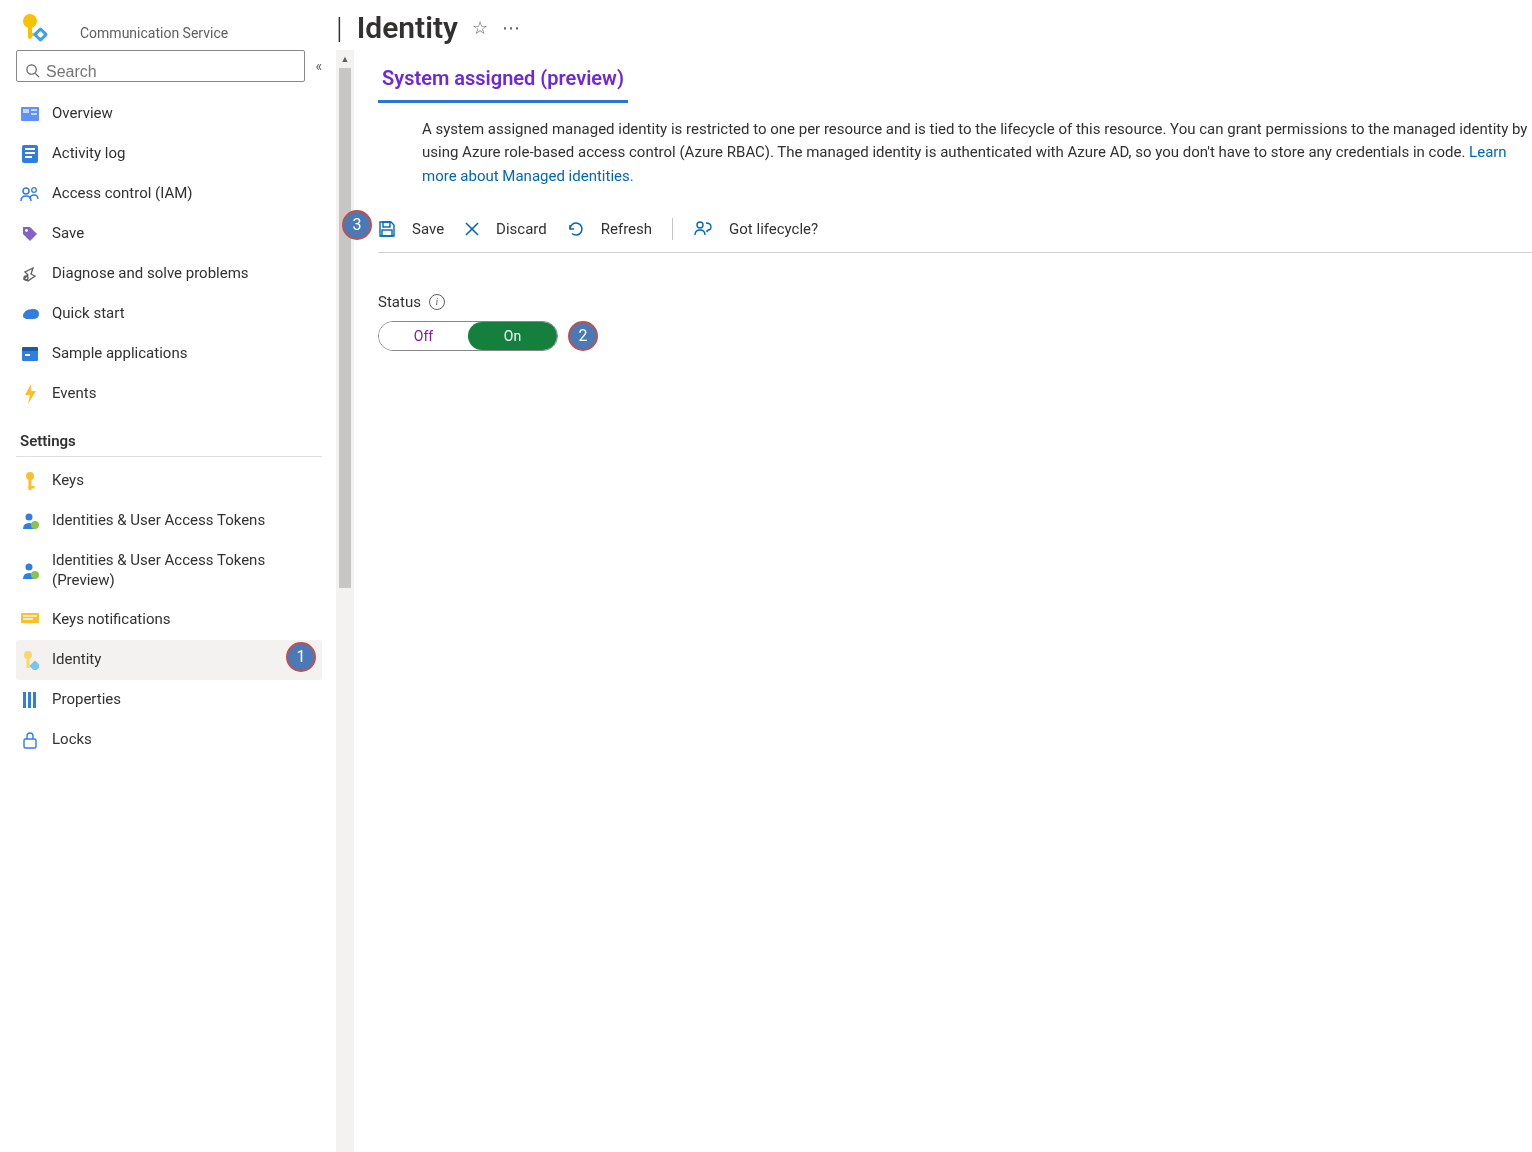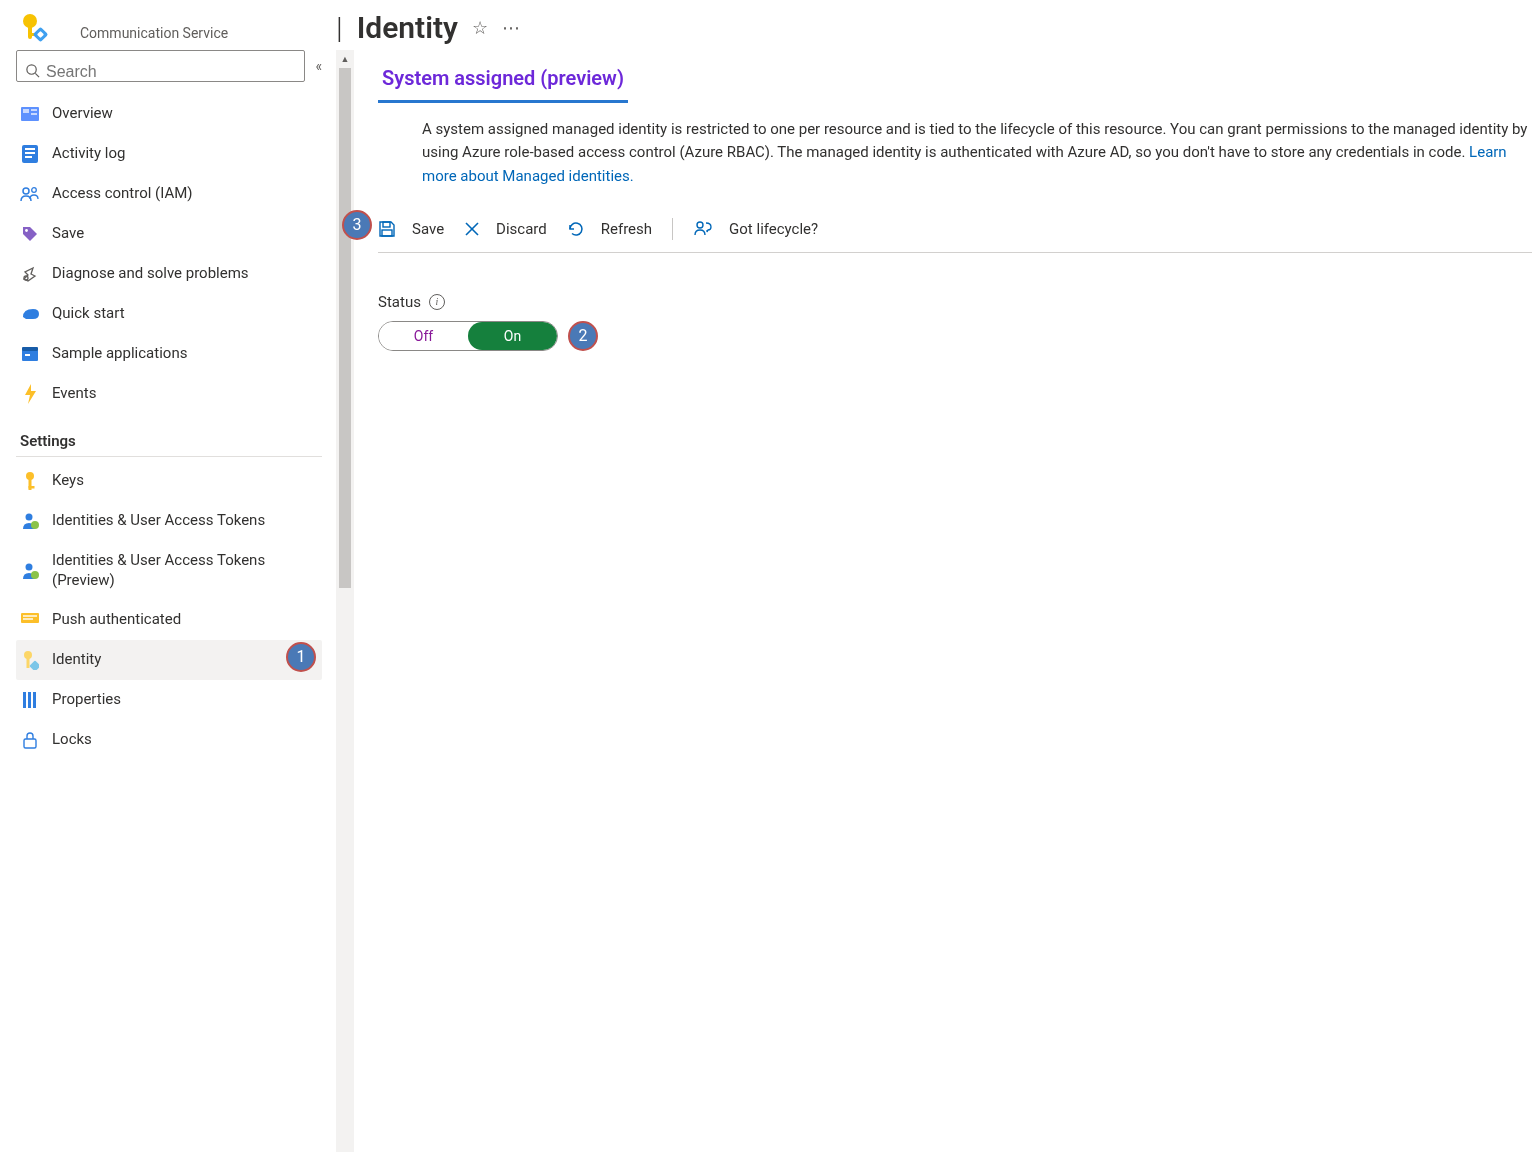--- a/index.html
+++ b/index.html
@@ -454,21 +454,21 @@
           <span class="nav-label">Identities &amp; User Access Tokens (Preview)</span>
         </div>
         <div class="nav-item">
           <span class="nav-icon">
               <svg width="18" height="14" viewBox="0 0 18 14">
                 <rect width="18" height="10" rx="1" fill="#fcbf29"></rect>
                 <rect x="2" y="2" width="14" height="2" fill="#fff" opacity="0.7"></rect>
                 <rect x="2" y="5" width="10" height="2" fill="#fff" opacity="0.7"></rect>
               </svg>
             </span>
-          <span class="nav-label">Push authenticated</span>
+          <span class="nav-label">Keys notifications</span>
         </div>
         <div class="nav-item selected" style="position:relative;">
           <span class="nav-icon">
               <svg width="18" height="20" viewBox="0 0 18 20">
                 <circle cx="7" cy="5" r="4" fill="#fcd667"></circle>
                 <rect x="5.5" y="8" width="3" height="10" fill="#fcd667"></rect>
                 <rect x="10" y="12" width="8" height="8" rx="1" transform="rotate(45 14 16)" fill="#7bc6e8"></rect>
               </svg>
             </span>
           <span class="nav-label">Identity</span>

